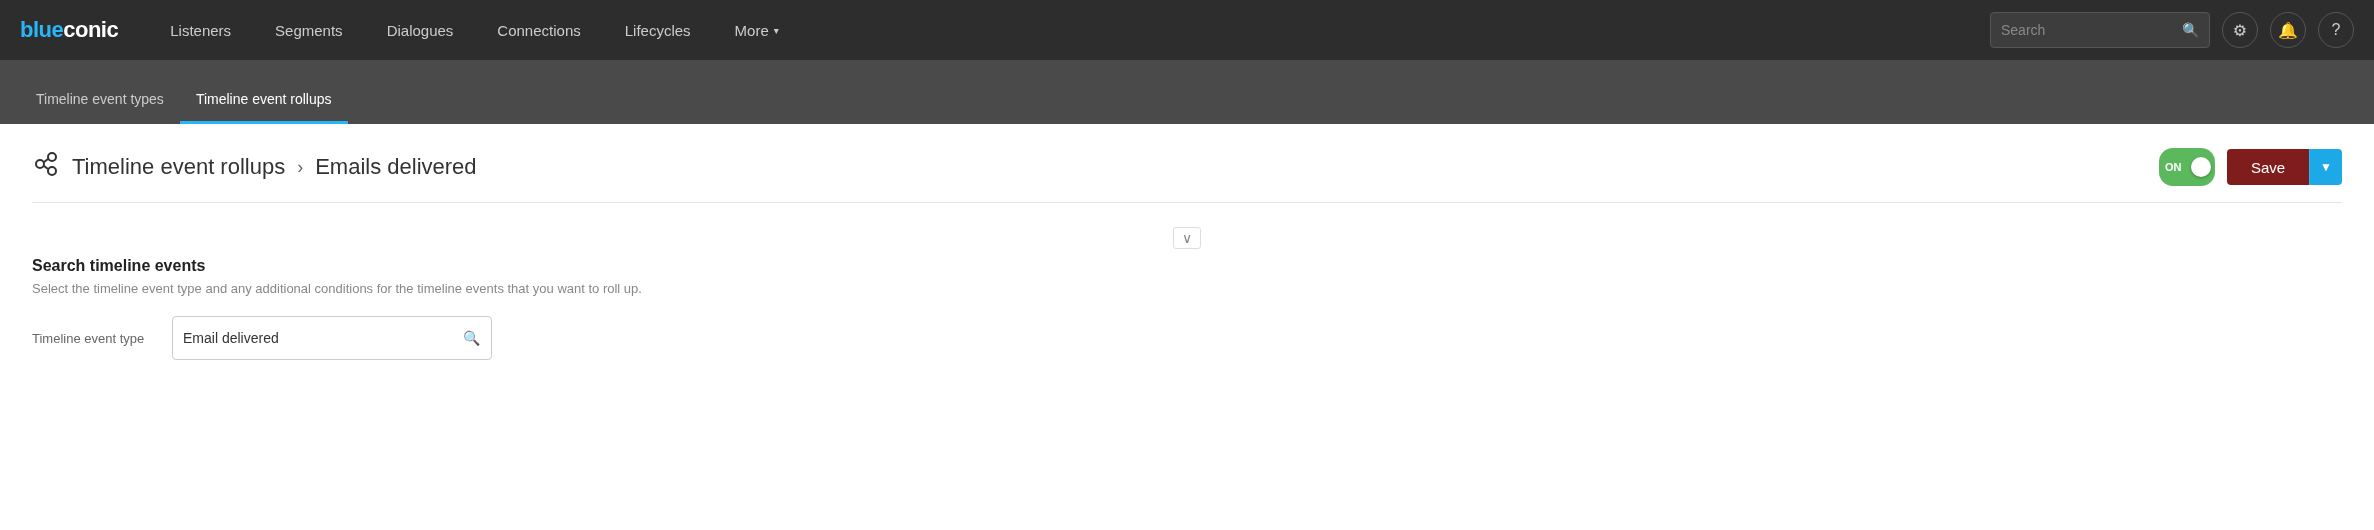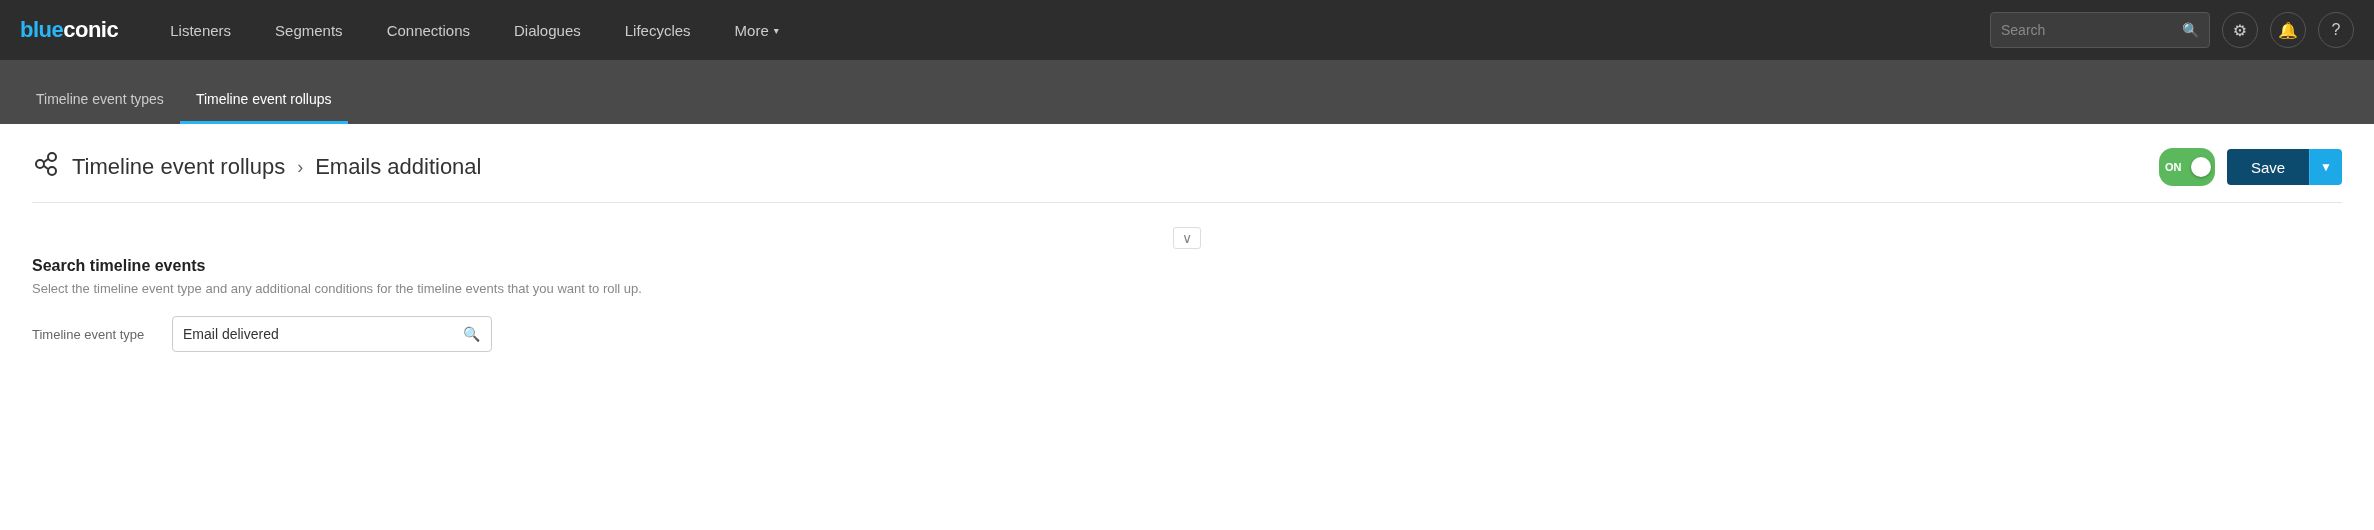--- a/index.html
+++ b/index.html
@@ -175,21 +175,21 @@
       border-radius: 50%;
       position: absolute;
       right: 4px;
       box-shadow: 0 1px 3px rgba(0,0,0,0.3);
     }
     .save-btn-group {
       display: flex;
       align-items: center;
     }
     .save-btn {
-      background: #0c4a6e;
+      background: #7f1d1d;
       color: #fff;
       border: none;
       padding: 8px 24px;
       height: 36px;
       font-size: 15px;
       cursor: pointer;
       border-radius: 4px 0 0 4px;
       font-weight: 500;
     }
     .save-dropdown-btn {
@@ -248,21 +248,21 @@
       color: #666;
       width: 140px;
       flex-shrink: 0;
     }
     .field-input {
       display: flex;
       align-items: center;
       border: 1px solid #ccc;
       border-radius: 4px;
       padding: 0 10px;
-      height: 36px;
+      height: 44px;
       width: 320px;
       background: #fff;
     }
     .field-input input {
       border: none;
       outline: none;
       font-size: 14px;
       color: #333;
       flex: 1;
       background: transparent;
@@ -276,22 +276,22 @@
 <body>
 
 <nav class="top-nav">
   <div class="logo">
     <span class="logo-blue">blue</span>
       <span class="logo-white">conic</span>
   </div>
   <div class="nav-items">
     <div class="nav-item">Listeners</div>
     <div class="nav-item">Segments</div>
+    <div class="nav-item">Dialogues</div>
     <div class="nav-item">Connections</div>
-    <div class="nav-item">Dialogues</div>
     <div class="nav-item">Lifecycles</div>
     <div class="nav-item nav-more">
       <span>More</span>
       <span class="arrow">▾</span>
     </div>
   </div>
   <div class="nav-right">
     <div class="search-box">
       <input type="text" placeholder="Search" style="">
       <span class="search-icon-nav">🔍</span>
@@ -321,21 +321,21 @@
         <svg width="28" height="28" viewBox="0 0 28 28" fill="none" xmlns="http://www.w3.org/2000/svg">
           <circle cx="8" cy="14" r="4" stroke="#333" stroke-width="2" fill="none"></circle>
           <circle cx="20" cy="7" r="4" stroke="#333" stroke-width="2" fill="none"></circle>
           <circle cx="20" cy="21" r="4" stroke="#333" stroke-width="2" fill="none"></circle>
           <line x1="12" y1="12" x2="16" y2="9" stroke="#333" stroke-width="2"></line>
           <line x1="12" y1="16" x2="16" y2="19" stroke="#333" stroke-width="2"></line>
         </svg>
       </span>
       <span class="breadcrumb-parent">Timeline event rollups</span>
       <span class="breadcrumb-arrow">›</span>
-      <span class="breadcrumb-current">Emails additional</span>
+      <span class="breadcrumb-current">Emails delivered</span>
     </div>
     <div class="header-right">
       <div class="toggle-container">
         <div class="toggle">
           <span class="toggle-label">ON</span>
           <span class="toggle-knob"></span>
         </div>
       </div>
       <div class="save-btn-group">
         <button class="save-btn">Save</button>

